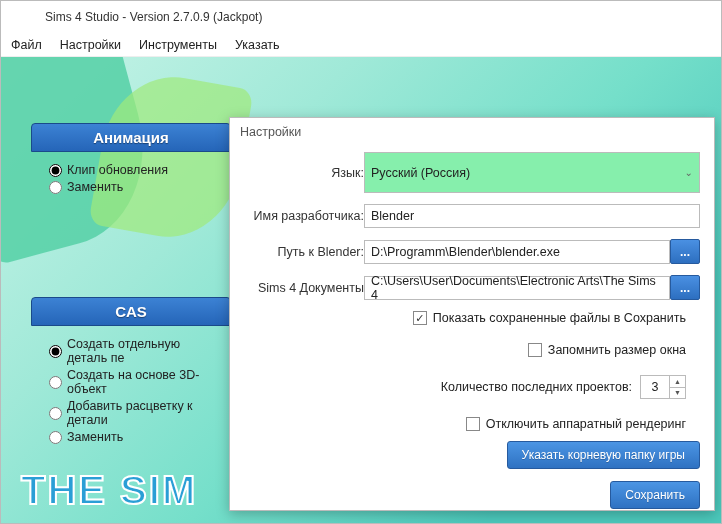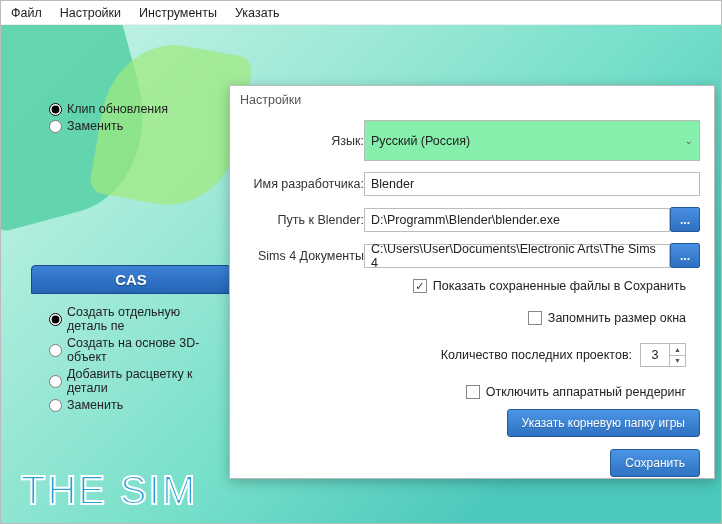--- a/index.html
+++ b/index.html
@@ -10,21 +10,21 @@
 .menu-bar { height: 24px; display: flex; align-items: center; gap: 18px; padding: 0 10px; font-size: 12.5px; color: #222; border-bottom: 1px solid #eee; }
 .menu-bar span { cursor: default; }
 
 .content-area { flex: 1; position: relative; overflow: hidden; }
 
 .bg-gradient { position: absolute; inset: 0; background: linear-gradient(135deg, #c9f4e8 0%, #a0e9d8 30%, #75dfca 55%, #4bc8bb 80%); }
 .bg-leaf { position: absolute; }
 .bg-leaf.l1 { left: -40px; top: -30px; width: 180px; height: 220px; background: #5ad1a8; transform: rotate(-15deg); border-radius: 50% 10% 50% 10%; opacity: 0.9; }
 .bg-leaf.l2 { left: 100px; top: 20px; width: 140px; height: 160px; background: #9fe97a; transform: rotate(10deg); border-radius: 50% 10% 50% 10%; opacity: 0.7; }
 
-.logo-text { position: absolute; left: 20px; bottom: 10px; font-size: 40px; font-weight: 400; color: #2a9ed6; letter-spacing: 2px; font-family: Impact, "Arial Black", sans-serif; -webkit-text-stroke: 2px #fff; }
+.logo-text { position: absolute; left: 20px; bottom: 10px; font-size: 40px; font-weight: 700; color: #2a9ed6; letter-spacing: 2px; font-family: Impact, "Arial Black", sans-serif; -webkit-text-stroke: 2px #fff; }
 
 .panel { position: absolute; }
 .panel-header { background: linear-gradient(#3c82d4, #2565b8); color: #fff; font-size: 15px; font-weight: bold; text-align: center; padding: 5px 0; border-radius: 4px 4px 0 0; border: 1px solid #1a4a8a; text-shadow: 0 1px 1px rgba(0,0,0,0.4); }
 .panel-body { padding: 8px 10px 10px; font-size: 12.5px; color: #222; }
 .radio-row { display: flex; align-items: center; gap: 5px; margin: 3px 8px; }
 .radio-row input[type=radio] { width: 13px; height: 13px; accent-color: #000;}
 
 .panel.top { left: 30px; top: 66px; width: 200px; }
 .panel.cas { left: 30px; top: 240px; width: 200px; }
 
@@ -49,34 +49,38 @@
 .spinner .arrows div { flex:1; display:flex; align-items:center; justify-content:center; font-size:7px; color:#555; }
 .spinner .arrows div:first-child { border-bottom:1px solid #bbb; }
 
 .settings-footer { display: flex; justify-content: flex-end; gap: 8px; padding: 10px 14px 12px; }
 .btn-primary { background: linear-gradient(#4b95e4, #2f72c2); color: #fff; font-size: 12px; padding: 6px 14px; border: 1px solid #265a9e; border-radius: 3px; font-weight: 500; text-shadow: 0 1px 0 rgba(0,0,0,0.2); }
 </style>
 </head>
 <body>
 
 <div class="window">
+  <div class="title-bar">
+    <span>Sims 4 Studio - Version 2.7.0.9  (Jackpot)</span>
+  </div>
   <div class="menu-bar">
     <span>Файл</span>
     <span>Настройки</span>
     <span>Инструменты</span>
     <span>Указать</span>
   </div>
 
   <div class="content-area">
     <div class="bg-gradient"></div>
     <div class="bg-leaf l1"></div>
     <div class="bg-leaf l2"></div>
     <div class="logo-text">THE SIM</div>
 
     <div class="panel top">
+      <div class="panel-header">Анимация</div>
       <div class="panel-body">
         <label class="radio-row">
             <input type="radio" name="anim" checked="" style="">
             <span>Клип обновления</span>
           </label>
         <label class="radio-row">
             <input type="radio" name="anim" style="">
             <span>Заменить</span>
           </label>
       </div>

